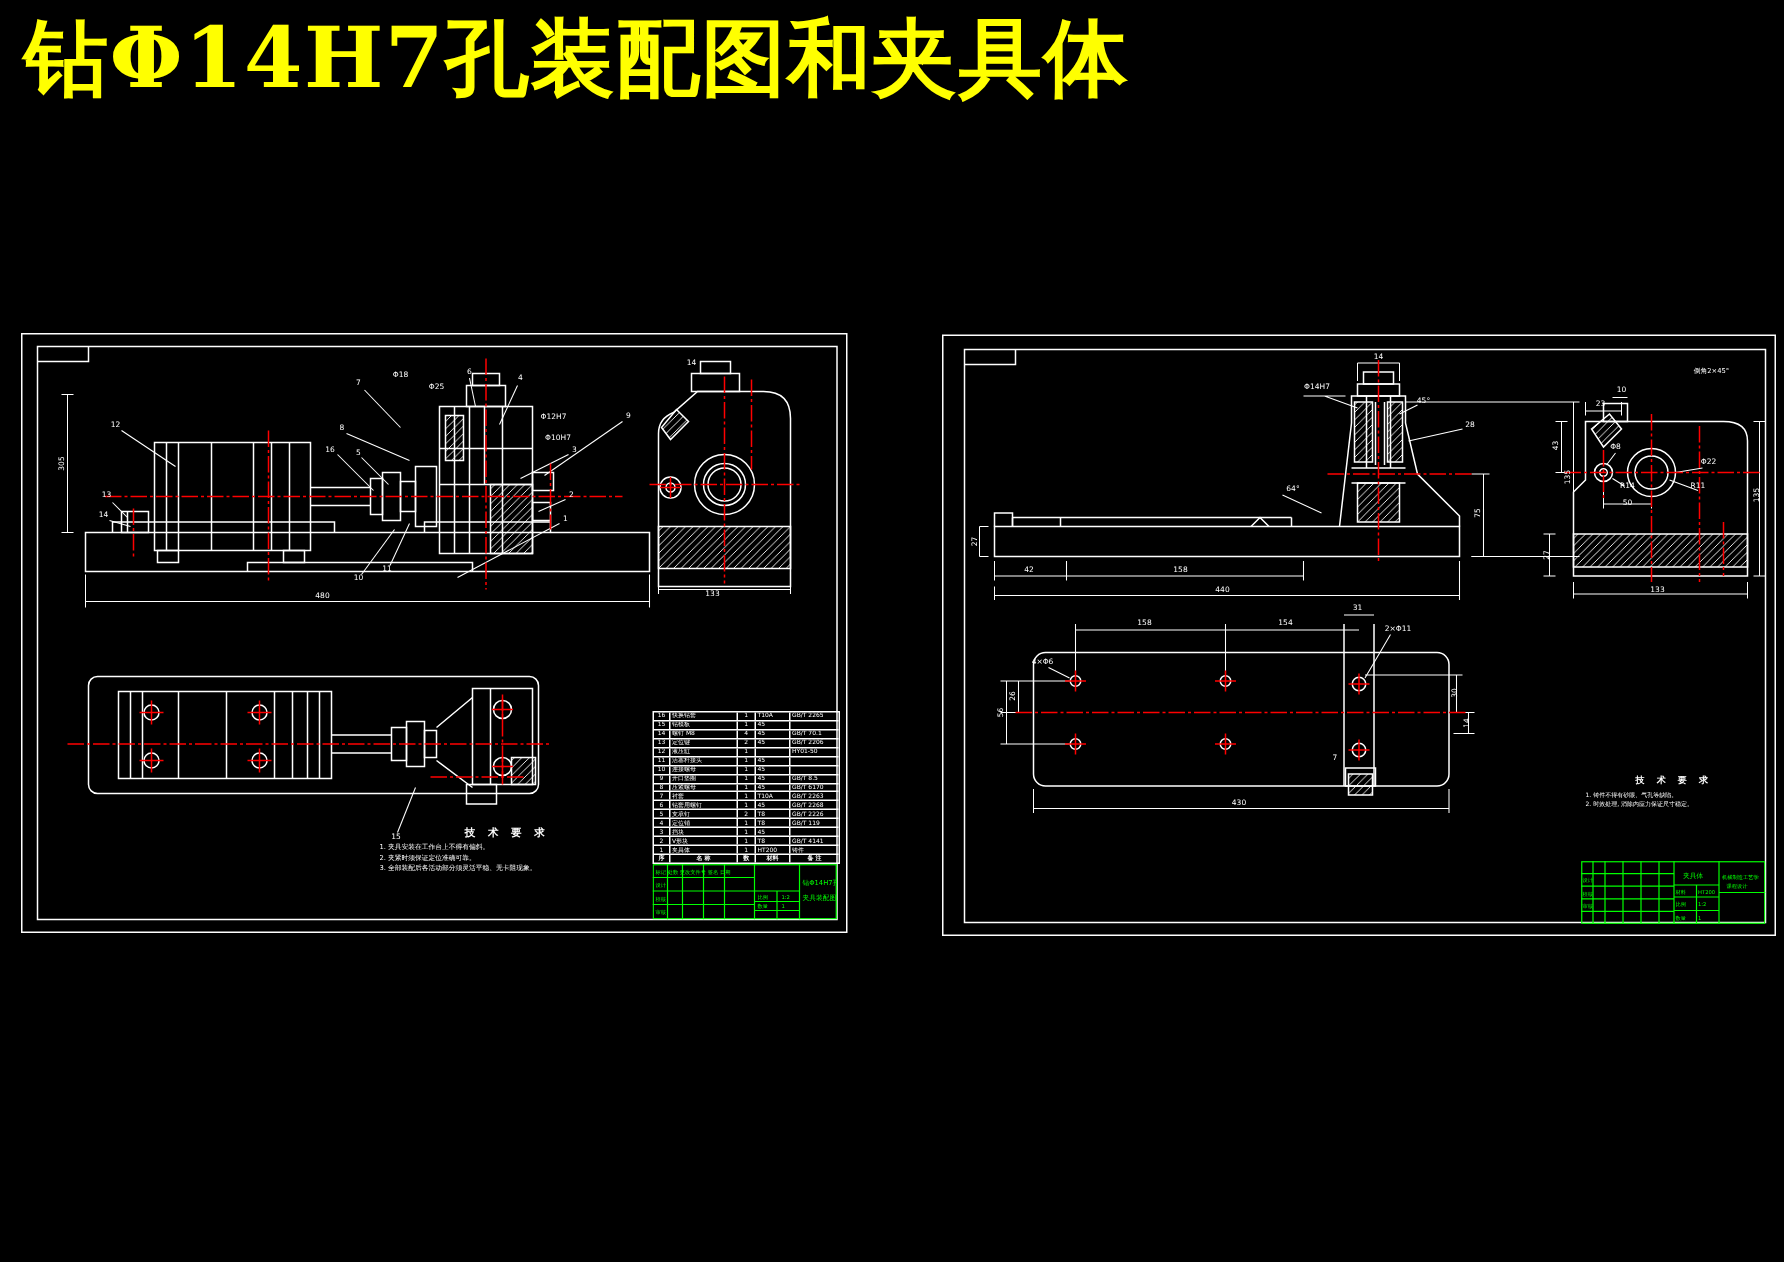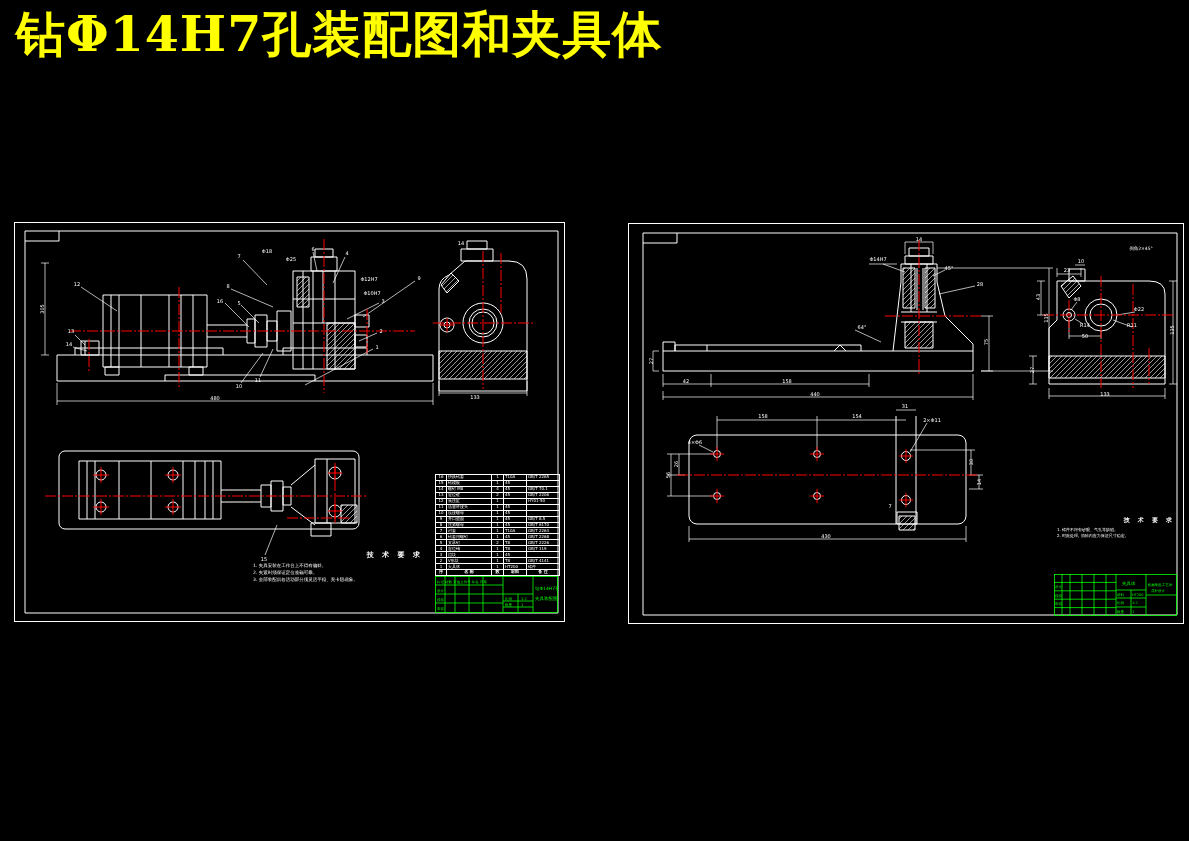--- a/index.html
+++ b/index.html
@@ -1,31 +1,31 @@
 <!DOCTYPE html>
 <html><head>
 <meta charset="utf-8">
 <style>
   html,body{margin:0;padding:0;background:#000;}
   #stage{position:relative;width:1189px;height:841px;background:#000;overflow:hidden;
          font-family:"DejaVu Sans","Liberation Sans",sans-serif;}
-  .page-title{position:absolute;left:16px;top:2px;color:#ffff00;font-size:49px;font-weight:bold;
+  .page-title{position:absolute;left:16px;top:2px;color:#ffff00;font-size:56px;font-weight:bold;
          font-family:"DejaVu Serif","Liberation Serif",serif;letter-spacing:1px;white-space:nowrap;}
   .sheet{position:absolute;border:1px solid #fff;background:#000;}
   #sheetL{left:14px;top:222px;width:549px;height:398px;}
   #sheetR{left:628px;top:223px;width:554px;height:399px;}
   svg.draw{position:absolute;left:0;top:0;}
   svg.draw *{vector-effect:non-scaling-stroke;}
   .overlay{position:absolute;left:0;top:0;width:100%;height:100%;}
   .anno{position:absolute;color:#fff;font-size:5px;line-height:1;white-space:nowrap;
         transform:translate(-50%,-50%);}
   .anno.r{transform:translate(-50%,-50%) rotate(-90deg);}
   
   .tech{position:absolute;color:#fff;}
-  .tech .tr-title{font-size:7px;font-weight:bold;letter-spacing:3px;text-align:right;margin-bottom:2px;}
+  .tech .tr-title{font-size:7px;font-weight:bold;letter-spacing:3px;text-align:center;margin-bottom:2px;}
   .tech .tr-line{font-size:4.5px;line-height:1.6;white-space:nowrap;}
   #techL{left:238px;top:327px;width:170px;}
   #techR{left:428px;top:292px;width:118px;}
   #techR .tr-title{font-size:6px;}
   #techR .tr-line{font-size:4px;}
   
   .bom{position:absolute;left:420px;top:251px;width:123px;height:100px;border:1px solid #fff;
        display:flex;flex-direction:column;color:#fff;font-size:4px;line-height:1;}
   .brow{flex:1;display:flex;border-bottom:1px solid #fff;min-height:0;}
   .brow:last-child{border-bottom:none;}

